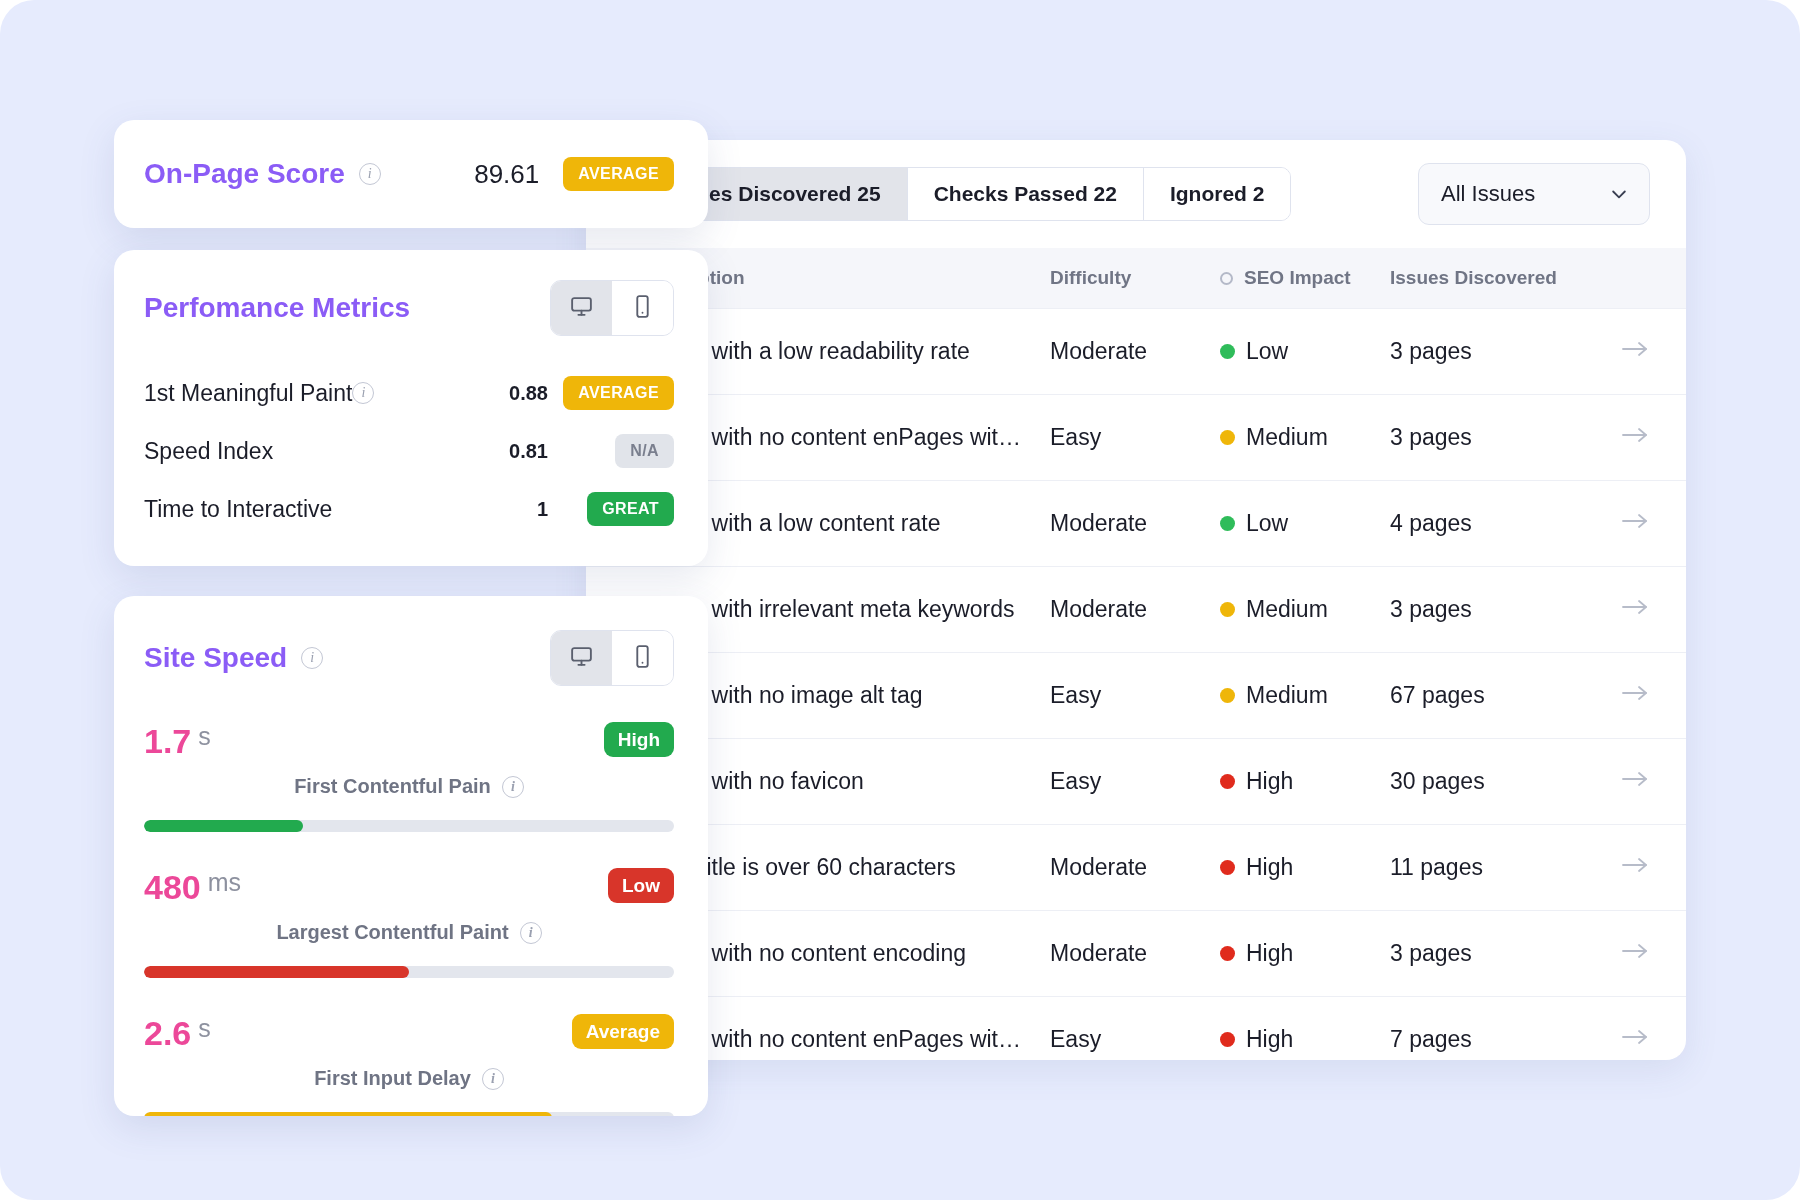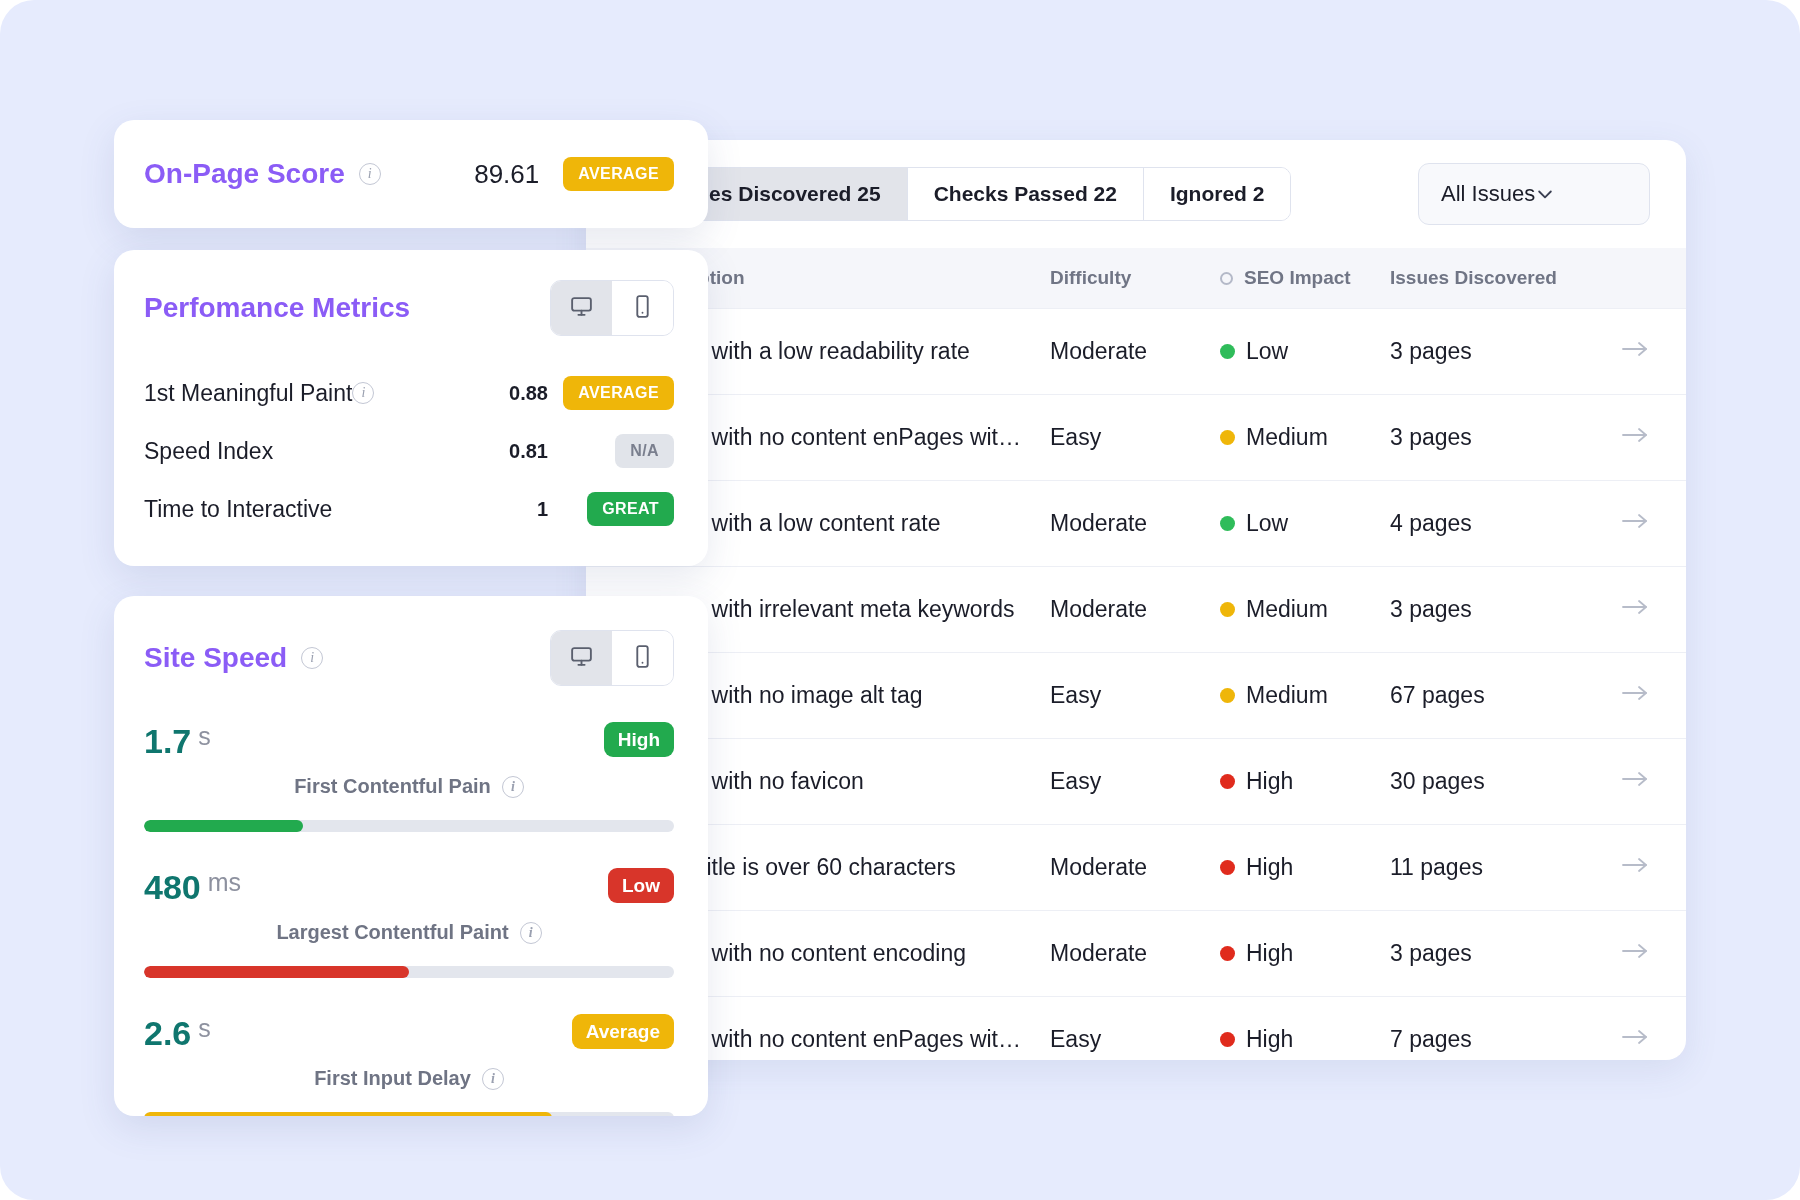--- a/index.html
+++ b/index.html
@@ -53,20 +53,21 @@
     white-space: nowrap;
     cursor: pointer;
   }
   .tabgroup .tab:last-child { border-right: none; }
   .tabgroup .tab.active { background: #e2e4ea; }
 
   #issues-filter {
     margin-left: auto;
     display: flex;
     align-items: center;
+    justify-content: space-between;
     width: 232px; height: 62px;
     padding: 0 20px 0 22px;
     border: 1px solid #dfe3ee;
     border-radius: 11px;
     background: #f8f9fc;
     font-size: 22px;
     color: #1b1d29;
     cursor: pointer;
   }
   .chev { width: 20px; height: 20px; flex: none; }
@@ -184,21 +185,21 @@
   .metric-row .pillbox { width: 104px; display: flex; justify-content: flex-end; margin-left: 22px;}
 
   #card-speed {
     left: 114px; top: 596px;
     width: 594px; height: 520px;
     padding: 34px 34px 0 30px;
     overflow: hidden;
   }
   .speed-block { margin-top: 36px; }
   .speed-top { display: flex; align-items: flex-start; }
-  .speed-num { font-size: 34px; font-weight: bold; color: #0f766e; }
+  .speed-num { font-size: 34px; font-weight: bold; color: #ec4899; }
   .speed-unit { font-size: 25px; color: #8d919f; font-weight: normal; margin-left: 7px; }
   .speed-badge {
     margin-left: auto;
     border-radius: 9px; color: #fff;
     font-size: 19px; font-weight: bold;
     padding: 8px 14px; line-height: 1;
   }
   .badge-high    { background: #22aa4e; }
   .badge-low     { background: #d8352a; }
   .badge-average { background: #efb609; }

